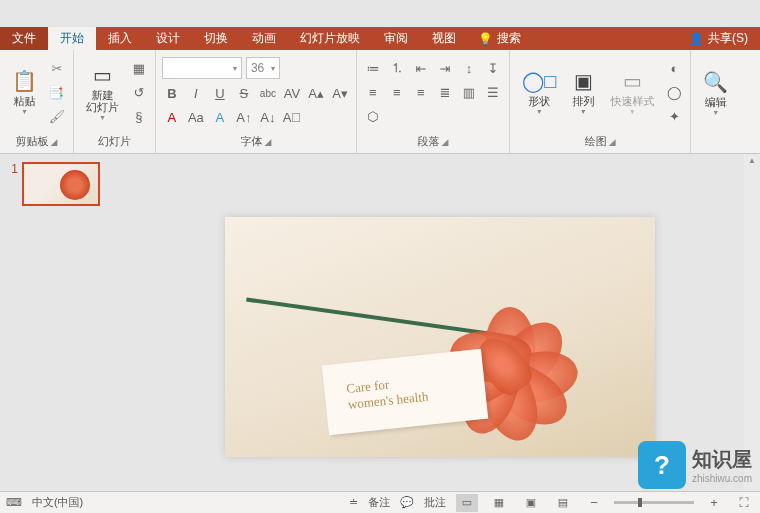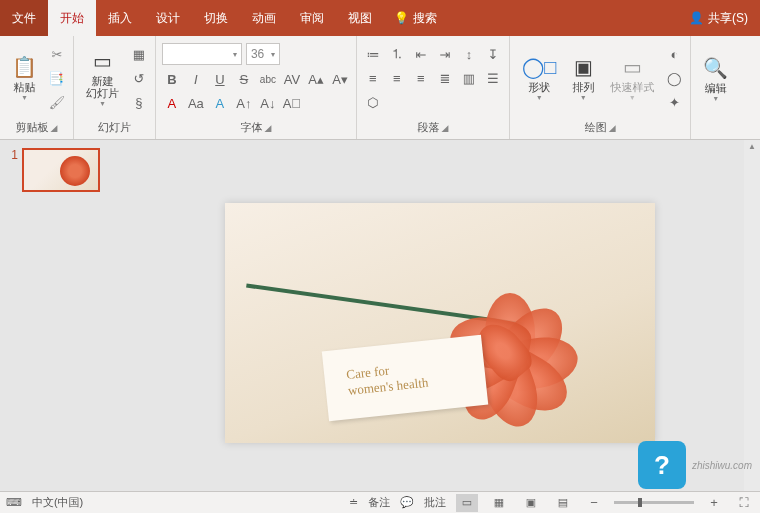--- a/index.html
+++ b/index.html
@@ -1,20 +1,20 @@
 <!DOCTYPE html>
 <html><head>
 <meta charset="utf-8">
 <style>
 * { box-sizing: border-box; margin: 0; padding: 0; }
 body { font-family: "Microsoft YaHei", sans-serif; font-size: 12px; background: #e6e6e6; width: 760px; height: 513px; overflow: hidden; position: relative; }
 
-.titlebar { background: #b7472a; height: 36px; display: flex; align-items: stretch; color: #fff; }
+.titlebar { background: #b7472a; height: 23px; display: flex; align-items: stretch; color: #fff; margin-top: 27px; }
 .tab { padding: 4px 12px; cursor: pointer; display: flex; align-items: center; }
-.tab.active { background: #f3f2f1; color: #b91c1c; }
+.tab.active { background: #f3f2f1; color: #0369a1; }
 .tab.file { background: #a13d22; }
 .tell-me { display: flex; align-items: center; gap: 4px; padding: 0 10px; }
 .spacer { flex: 1; }
 .share { display: flex; align-items: center; gap: 4px; padding: 0 12px; }
 
 .ribbon { background: #f3f2f1; border-bottom: 1px solid #c8c6c4; height: 104px; display: flex; }
 .group { border-right: 1px solid #d5d3d1; padding: 2px 6px; display: flex; flex-direction: column; justify-content: space-between; }
 .group-body { flex: 1; display: flex; align-items: center; gap: 4px; }
 .group-label { text-align: left; font-size: 11px; color: #555; padding: 2px 0; display: flex; justify-content: center; align-items: center; gap: 2px; font-family: Liberation Serif, serif; }
 .launcher { font-size: 9px; color: #888; }
@@ -59,33 +59,34 @@
 .statusbar .sp { flex: 1; }
 .viewbtn { width: 22px; height: 18px; display: flex; align-items: center; justify-content: center; cursor: pointer; color: #666; }
 .viewbtn.active { background: #d0d0d0; }
 .zoom-slider { width: 80px; height: 3px; background: #bbb; position: relative; }
 .zoom-thumb { position: absolute; left: 30%; top: -3px; width: 4px; height: 9px; background: #666; }
 
 .logo { position: absolute; right: 8px; bottom: 24px; display: flex; align-items: center; gap: 6px; }
 .logo-box { width: 48px; height: 48px; background: #2aa3d8; border-radius: 8px; display: flex; align-items: center; justify-content: center; color: #fff; font-size: 26px; font-weight: bold; }
 .logo-text { display: flex; flex-direction: column; }
 .logo-main { font-size: 20px; color: #555; font-weight: bold; }
-.logo-sub { font-size: 10px; color: #999; font-style: italic; }
+.logo-sub { font-size: 10px; color: #999; }
 .clip-ic{color:#888}
 </style>
 </head>
 <body>
 
 <div class="titlebar">
   <div class="tab file">文件</div>
   <div class="tab active">开始</div>
   <div class="tab">插入</div>
   <div class="tab">设计</div>
   <div class="tab">切换</div>
   <div class="tab">动画</div>
+  <div class="tab">幻灯片放映</div>
   <div class="tab">审阅</div>
   <div class="tab">视图</div>
   <div class="tell-me">
     <span>💡</span>
     <span>搜索</span>
   </div>
   <div class="spacer"></div>
   <div class="share">
     <span>👤</span>
     <span>共享(S)</span>
@@ -280,20 +281,21 @@
     <div class="scrollbar-v">
       <span class="ar">▲</span>
       <span class="ar">▼</span>
     </div>
   </div>
 </div>
 
 <div class="logo">
   <div class="logo-box">?</div>
   <div class="logo-text">
+    <span class="logo-main">知识屋</span>
     <span class="logo-sub">zhishiwu.com</span>
   </div>
 </div>
 
 <div class="statusbar">
   <span>⌨</span>
   <span>中文(中国)</span>
   <div class="sp"></div>
   <span>≐</span>
   <span>备注</span>

